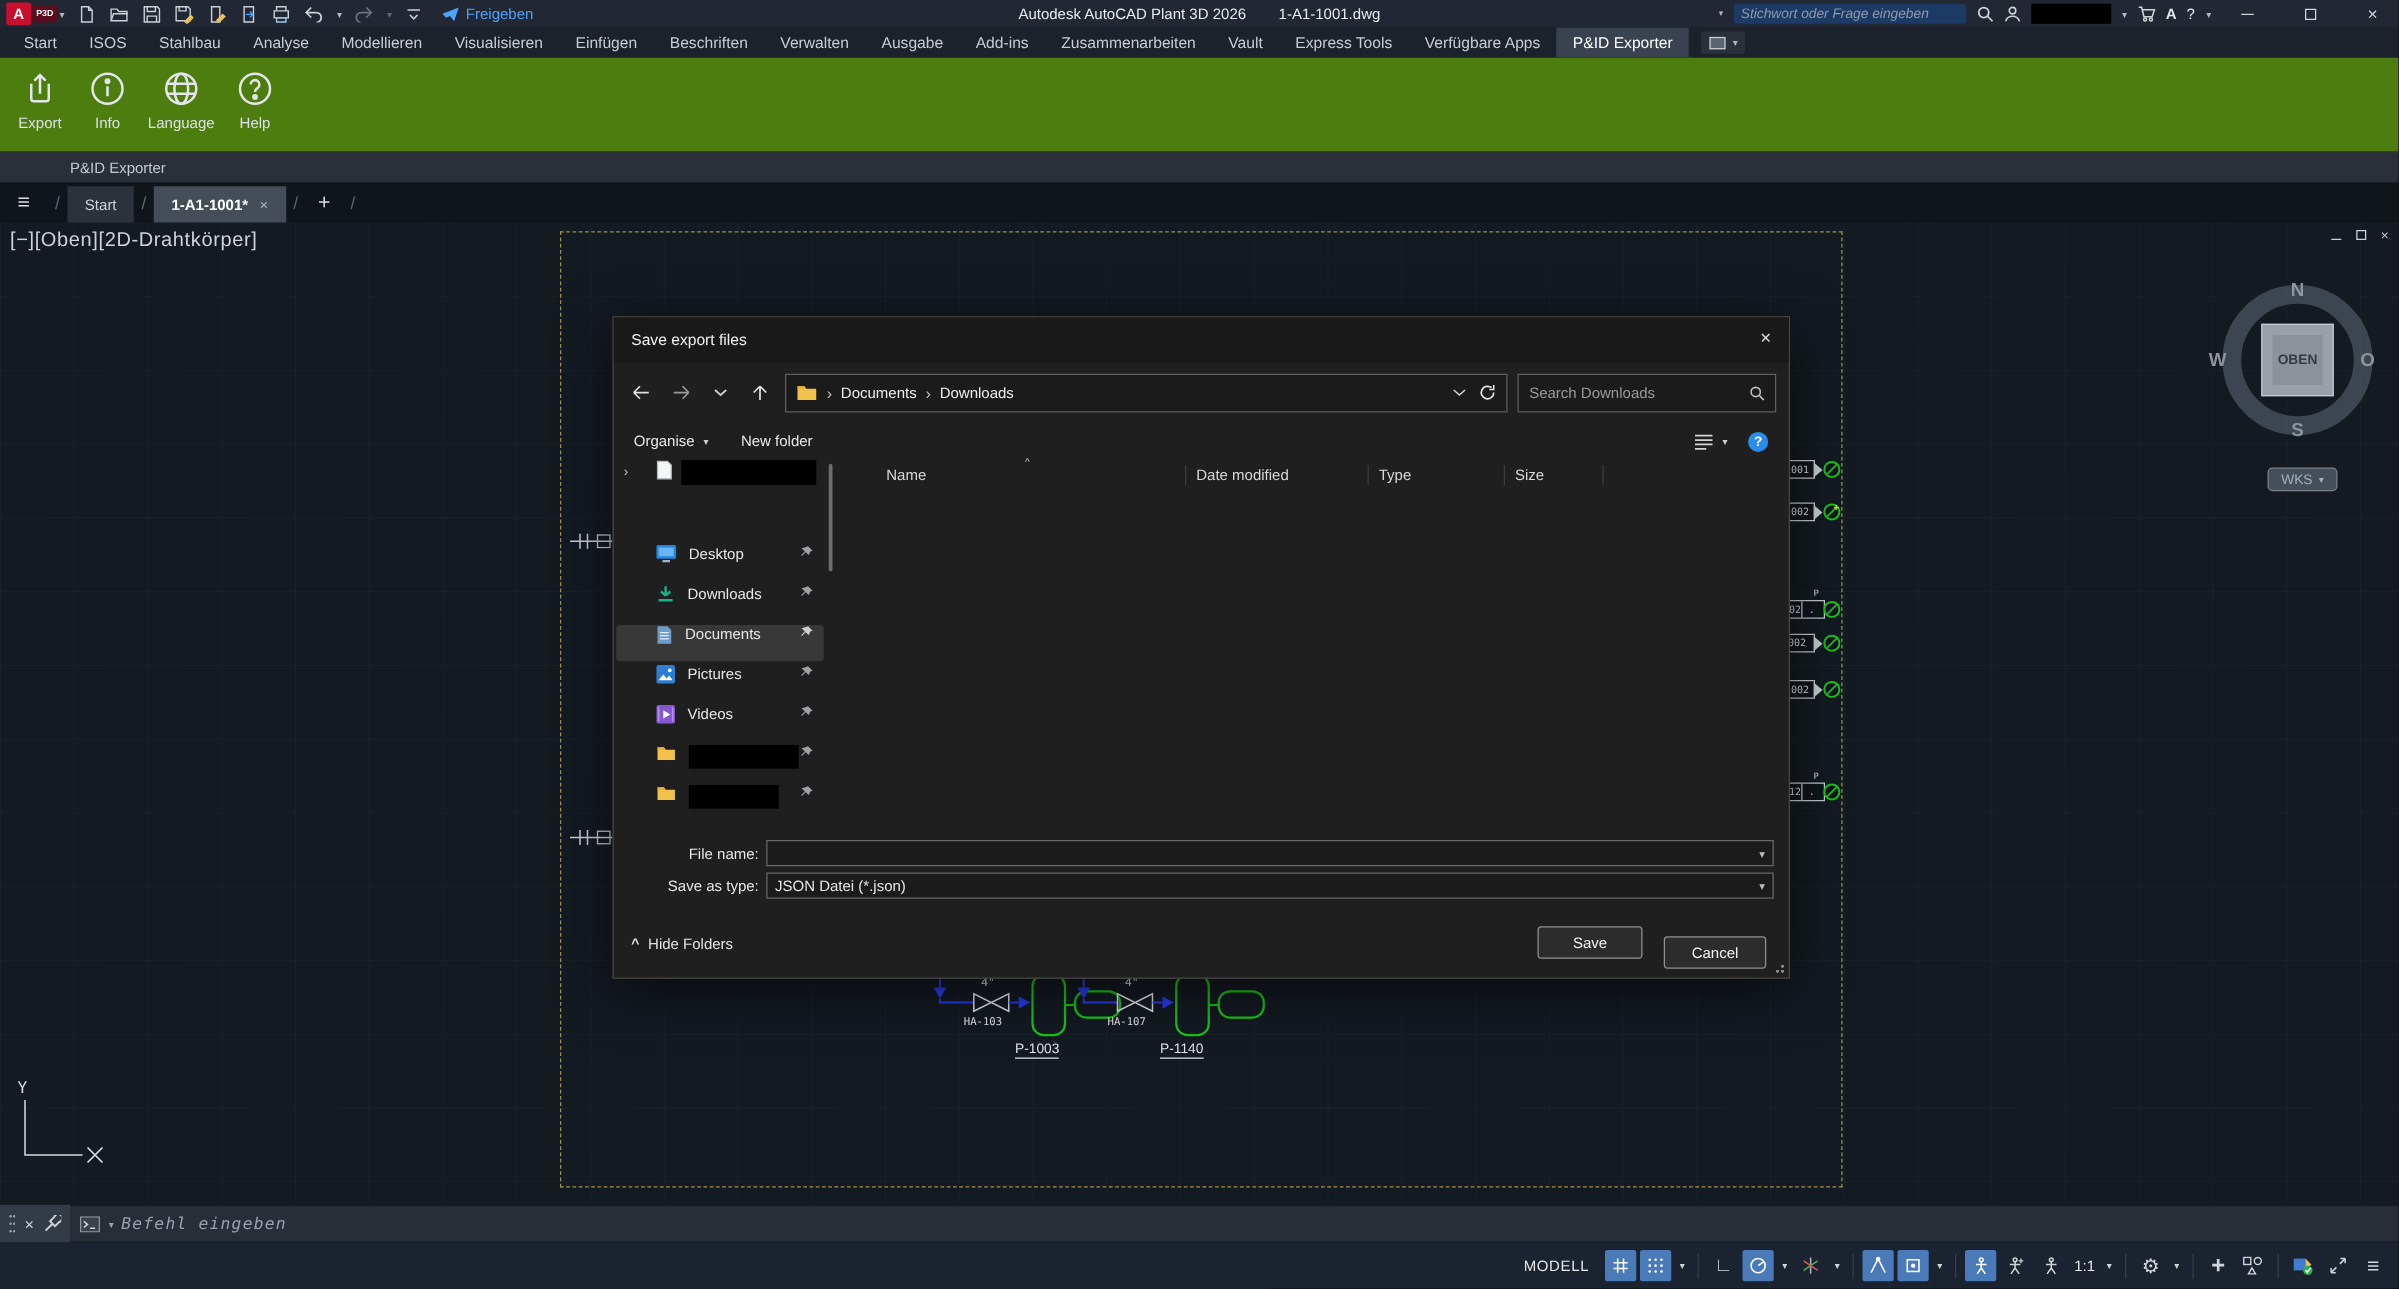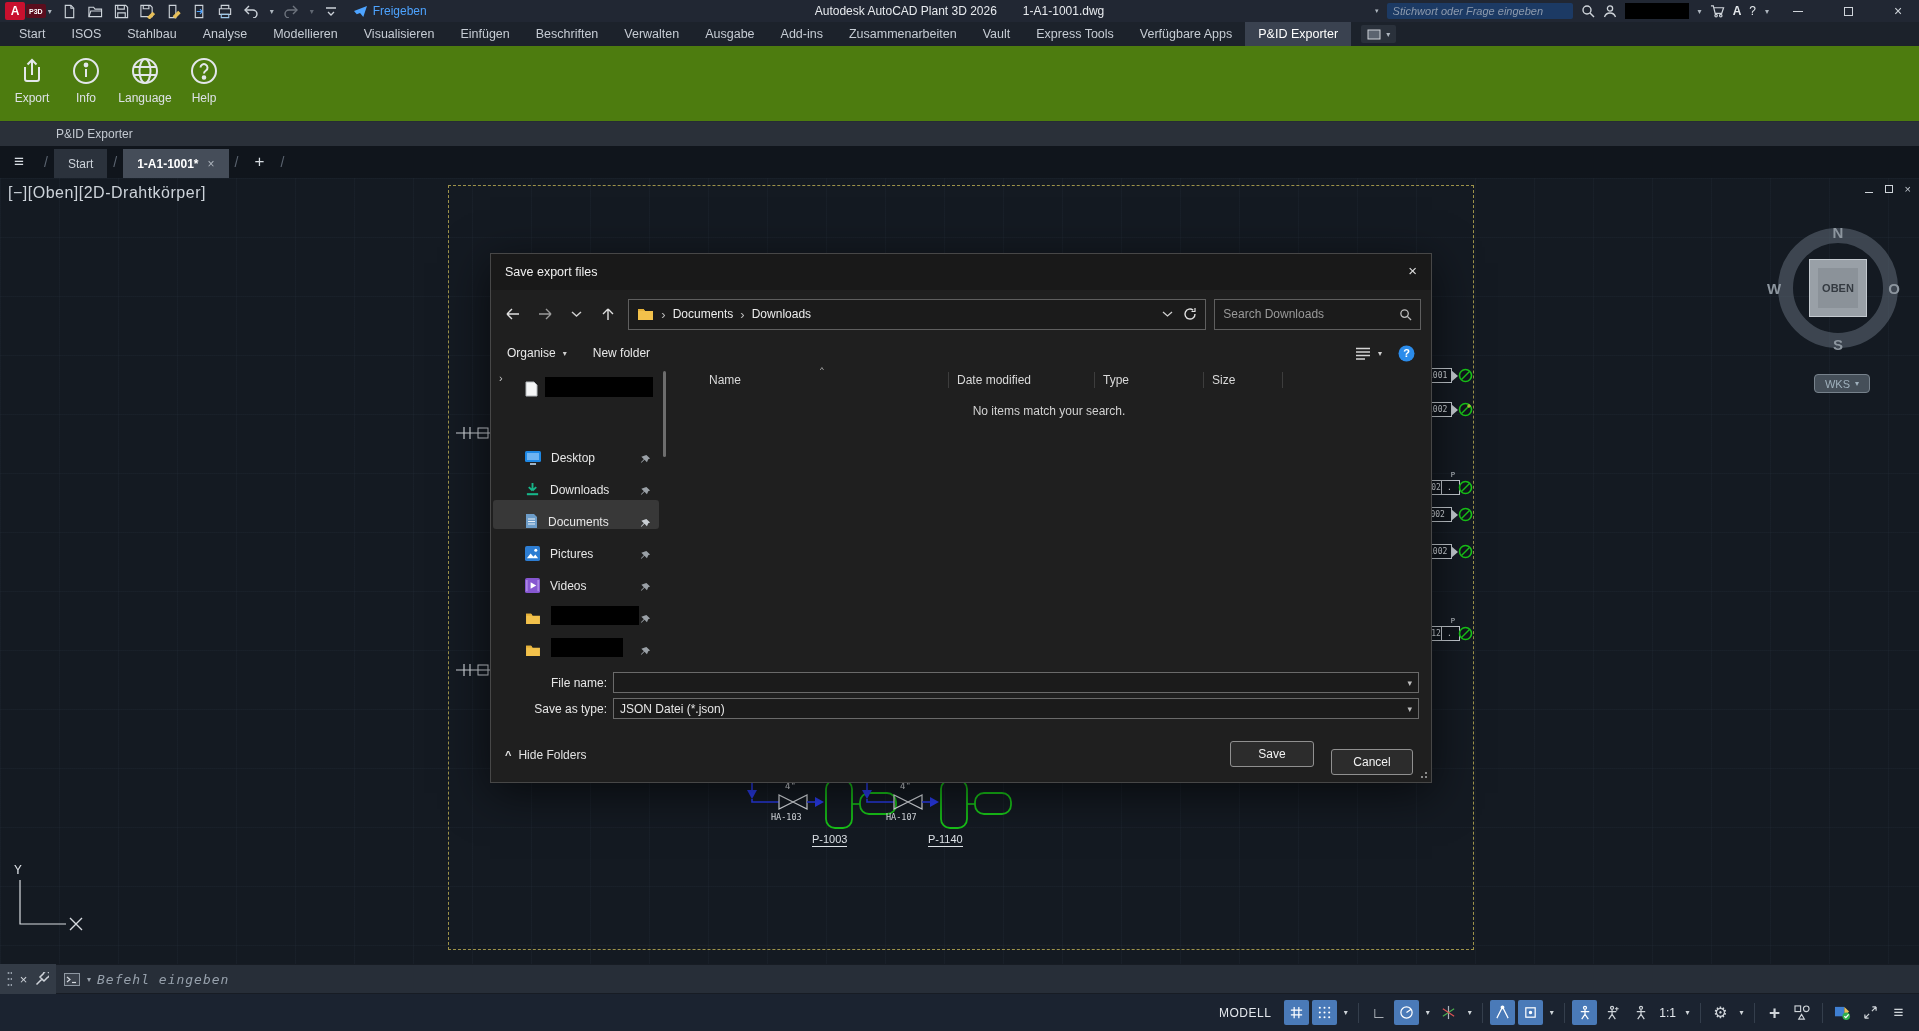--- a/index.html
+++ b/index.html
@@ -100,21 +100,21 @@
   .searchbox input::placeholder{color:#9a9a9a}
   .toolrow{left:0;top:84px;width:100%;height:30px;display:flex;align-items:center;padding:0 16px;gap:26px}
   .toolitem{display:flex;align-items:center;gap:6px;color:#e8e8e8}
   .tool-right{margin-left:auto;display:flex;align-items:center;gap:16px}
   .hdrrow{left:183px;top:116px;width:750px;height:20px;display:flex;align-items:center;color:#d9d9d9}
   .hdr-sep{width:1px;height:16px;background:#3d3d3d}
   .sortcaret{position:absolute;left:146px;top:-8px;font-size:8px;color:#cfcfcf}
   .emptymsg{left:183px;top:150px;width:750px;text-align:center;color:#d2d2d2}
   
   .sb{left:0;top:112px;width:178px;height:300px}
-  .sb-row{position:absolute;left:2px;width:166px;height:29px;display:flex;align-items:flex-end;gap:10px;padding-left:32px;border-radius:3px}
+  .sb-row{position:absolute;left:2px;width:166px;height:29px;display:flex;align-items:flex-start;gap:10px;padding-left:32px;border-radius:3px}
   .sb-row.sel{background:#383838}
   .sb-pin{position:absolute;right:8px}
   .sb-scroll{position:absolute;left:172px;top:5px;width:3px;height:86px;background:#6d6d6d;border-radius:2px}
   .expander{position:absolute;left:8px;top:118px;color:#c9c9c9;font-size:11px}
   
   .fieldrow{position:absolute;left:0;display:flex;align-items:center}
   .flabel{width:122px;text-align:right;padding-right:6px;color:#e6e6e6}
   .fcombo{width:806px;height:21px;background:#1b1b1b;border:1px solid #6a6a6a;display:flex;align-items:center;padding:0 6px;color:#e6e6e6}
   .fcombo input{flex:1;background:transparent;border:none;outline:none;color:#e6e6e6;font-size:12px}
   .fcombo .dd{margin-left:auto;color:#bdbdbd;font-size:9px}
@@ -575,21 +575,20 @@
       </span>
       <span class="hdr-sep"></span>
       <span style="width:145px;padding-left:8px">Date modified</span>
       <span class="hdr-sep"></span>
       <span style="width:108px;padding-left:8px">Type</span>
       <span class="hdr-sep"></span>
       <span style="width:78px;padding-left:8px">Size</span>
       <span class="hdr-sep"></span>
     </div>
 
-    <div class="abs emptymsg">No items match your search.</div>
 
     <span class="expander">›</span>
     <div class="abs sb">
       <div class="sb-row" style="top:2px">
         <span style="position:absolute;left:32px">
           <svg width="13" height="16" viewBox="0 0 13 16">
               <path d="M1 1h8l3 3v11H1z" fill="#f5f6f7" stroke="#b5b9bd"></path>
             </svg>
         </span>
         <span class="redacted" style="position:absolute;left:52px;width:108px;height:20px"></span>

